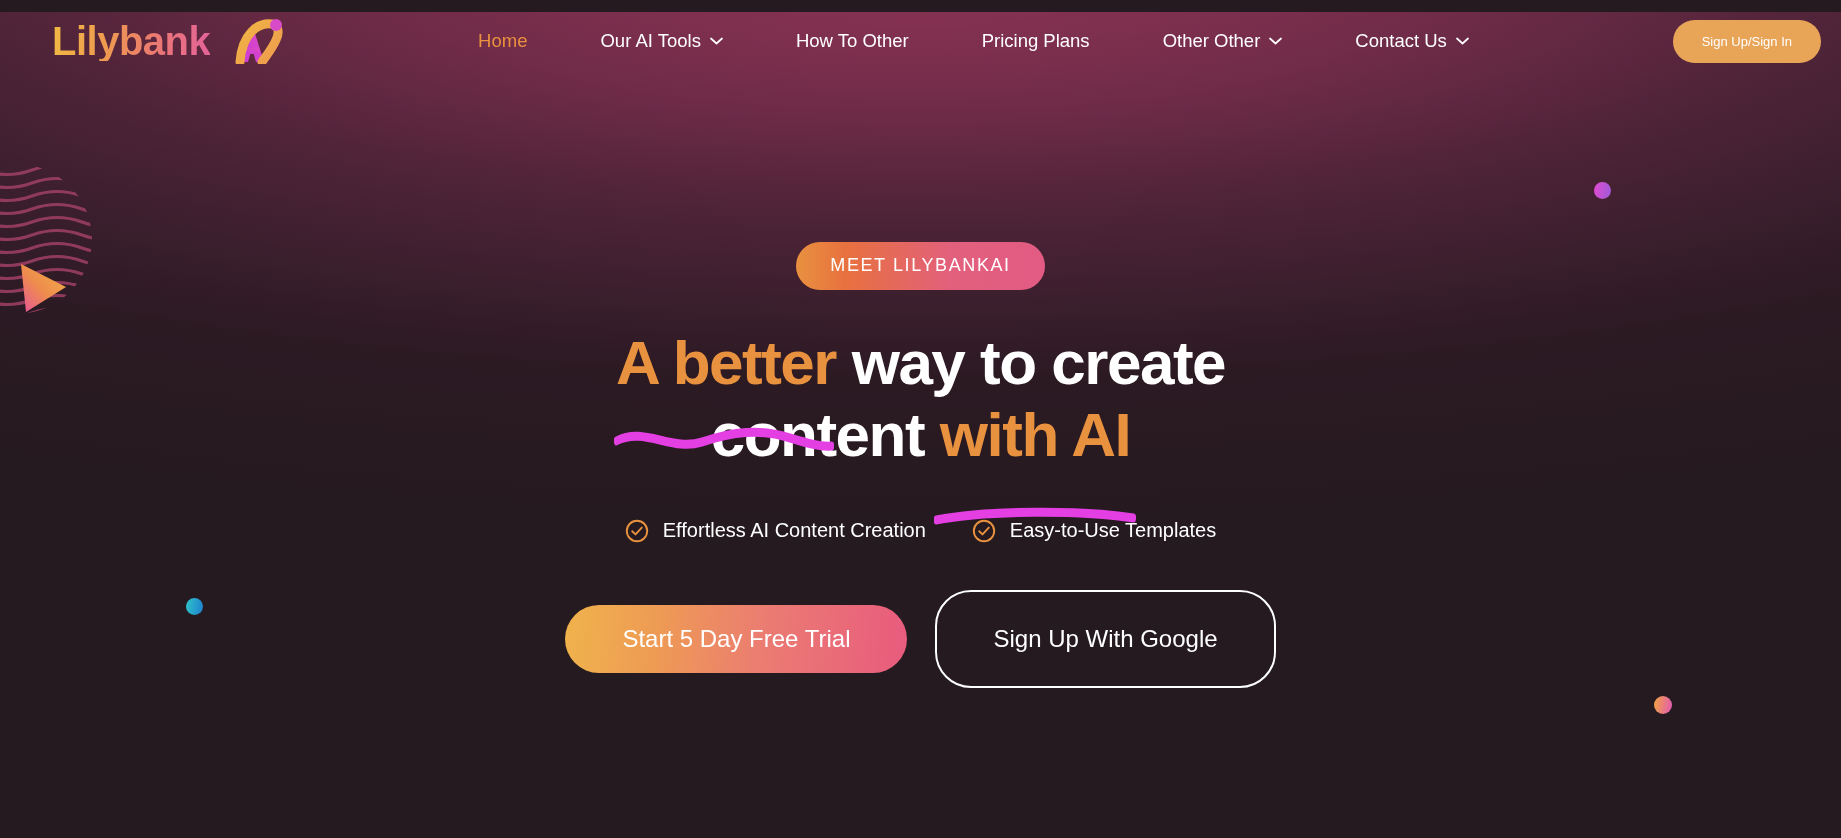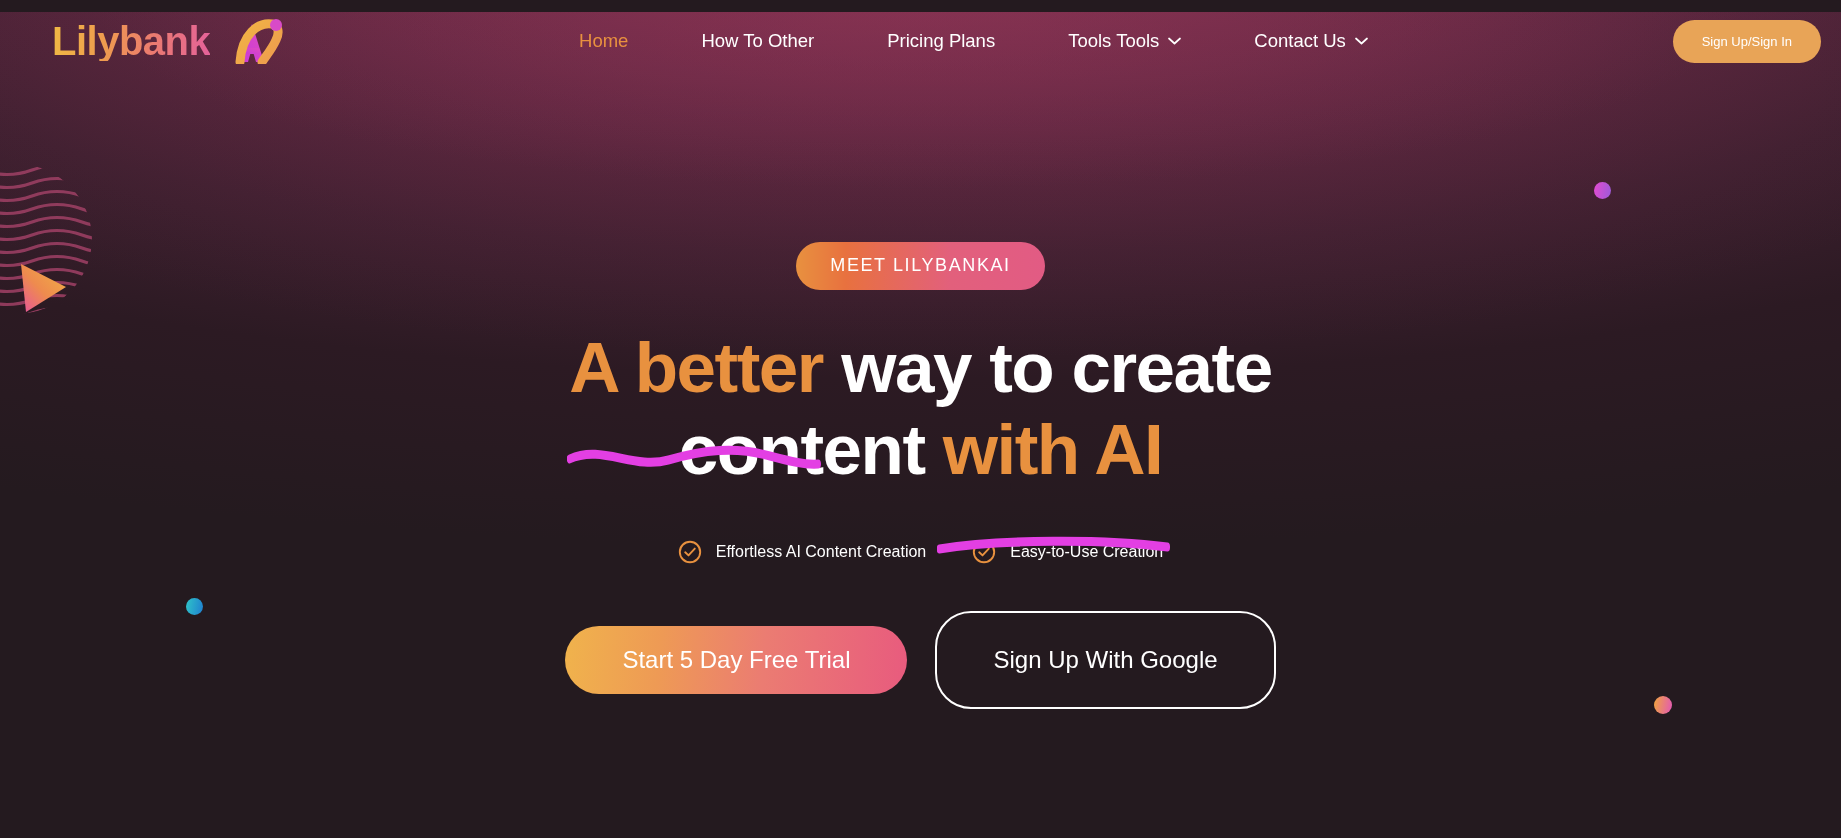--- a/index.html
+++ b/index.html
@@ -120,21 +120,21 @@
     font-size:18px;
     letter-spacing:1.6px;
     padding:13px 34px 14px;
     cursor:pointer;
     display:inline-block;
   }
 
   .headline {
     margin-top:37px;
     text-align:center;
-    font-size:71px;
+    font-size:62px;
     line-height:1.16;
     font-weight:700;
     letter-spacing:-1.5px;
     color:#FFFFFF;
   }
   .headline .line { display:block; white-space:nowrap; }
   .hl-accent { color:#E8913F; position:relative; display:inline-block; }
 
   .underline-wavy, .underline-straight {
     position:absolute;
@@ -146,21 +146,21 @@
 
   
   .features {
     display:flex; align-items:center; justify-content:center;
     gap:46px;
     margin-top:48px;
   }
   .feature {
     display:flex; align-items:center; gap:14px;
     color:#FFFFFF;
-    font-size:16px;
+    font-size:20px;
     white-space:nowrap;
   }
   .check-icon { width:24px; height:24px; flex:0 0 24px; display:block; }
 
   
   .ctas {
     display:flex; align-items:center; justify-content:space-between;
     gap:28px;
     margin-top:47px;
   }
@@ -255,27 +255,35 @@
           <circle cx="54" cy="7" r="6" fill="#D84BC8"></circle>
         </svg>
       </span>
     </div>
 
     <nav class="nav">
       <div class="nav-item active">
         <span>Home</span>
       </div>
       <div class="nav-item">
+        <span>Our AI Tools</span>
+        <span class="caret">
+          <svg width="13" height="8" viewBox="0 0 13 8">
+              <path d="M1 1.5 L6.5 6.5 L12 1.5" stroke="#FFFFFF" stroke-width="1.7" fill="none" stroke-linecap="round" stroke-linejoin="round"></path>
+            </svg>
+        </span>
+      </div>
+      <div class="nav-item">
         <span>How To Other</span>
       </div>
       <div class="nav-item">
         <span>Pricing Plans</span>
       </div>
       <div class="nav-item">
-        <span>Tools Tools</span>
+        <span>Other Other</span>
         <span class="caret">
           <svg width="13" height="8" viewBox="0 0 13 8">
               <path d="M1 1.5 L6.5 6.5 L12 1.5" stroke="#FFFFFF" stroke-width="1.7" fill="none" stroke-linecap="round" stroke-linejoin="round"></path>
             </svg>
         </span>
       </div>
       <div class="nav-item">
         <span>Contact Us</span>
         <span class="caret">
           <svg width="13" height="8" viewBox="0 0 13 8">
@@ -324,21 +332,21 @@
         </span>
         <span>Effortless AI Content Creation</span>
       </div>
       <div class="feature">
         <span>
           <svg class="check-icon" viewBox="0 0 24 24">
             <circle cx="12" cy="12" r="10.2" fill="none" stroke="#E8913F" stroke-width="1.9"></circle>
             <path d="M7.2 12.3 L10.5 15.4 L16.8 8.6" fill="none" stroke="#E8913F" stroke-width="1.9" stroke-linecap="round" stroke-linejoin="round"></path>
           </svg>
         </span>
-        <span>Easy-to-Use Creation</span>
+        <span>Easy-to-Use Templates</span>
       </div>
     </div>
 
     <div class="ctas">
       <button class="btn-primary">Start 5 Day Free Trial</button>
       <button class="btn-outline">Sign Up With Google</button>
     </div>
   </section>
 </div>
 

